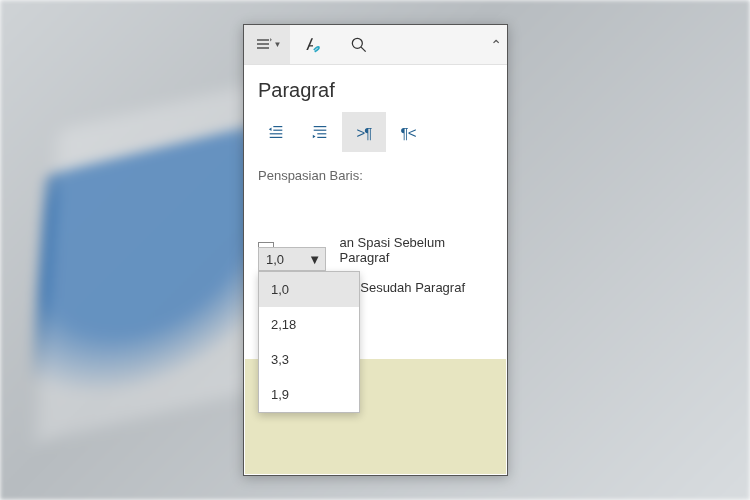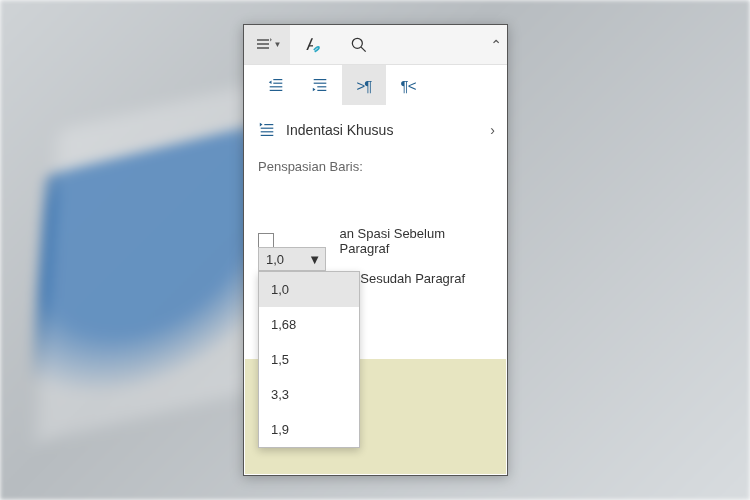--- a/index.html
+++ b/index.html
@@ -129,20 +129,21 @@
         <circle cx="10" cy="10" r="6" stroke="#333" stroke-width="1.5" fill="none"></circle>
         <line x1="14.5" y1="14.5" x2="20" y2="20" stroke="#333" stroke-width="1.5"></line>
       </svg>
     </div>
     <div style="flex:1"></div>
     <div class="tbtn" style="width:22px">
       <span style="font-size:14px;color:#555">⌃</span>
     </div>
   </div>
 
+  <div class="title">Paragraf</div>
 
   <div class="alignrow">
     <div class="alignbtn">
       <svg viewBox="0 0 20 20">
         <g stroke="#225f8f" stroke-width="1.3">
           <line x1="7" y1="4" x2="17" y2="4"></line>
             <line x1="7" y1="8" x2="17" y2="8"></line>
           <line x1="3" y1="12" x2="17" y2="12"></line>
             <line x1="3" y1="16" x2="17" y2="16"></line>
         </g>
@@ -161,35 +162,20 @@
       </svg>
     </div>
     <div class="alignbtn active">
       <span class="pilcrow">&gt;¶</span>
     </div>
     <div class="alignbtn">
       <span class="pilcrow">¶&lt;</span>
     </div>
   </div>
 
-  <div class="indentrow">
-    <div class="lbl">
-      <svg viewBox="0 0 20 20">
-        <g stroke="#225f8f" stroke-width="1.3">
-          <line x1="7" y1="4" x2="17" y2="4"></line>
-            <line x1="3" y1="8" x2="17" y2="8"></line>
-          <line x1="3" y1="12" x2="17" y2="12"></line>
-            <line x1="3" y1="16" x2="17" y2="16"></line>
-        </g>
-        <path d="M2 2 L5 4 L2 6 Z" fill="#225f8f"></path>
-      </svg>
-      <span>Indentasi Khusus</span>
-    </div>
-    <span class="chevr">›</span>
-  </div>
 
   <div class="sectionlbl">Penspasian Baris:</div>
 
   <div class="lowerbg"></div>
 
   <div class="checkrow" style="margin-top:32px">
     <div class="checkbox"></div>
     <span style="margin-left:56px">an Spasi Sebelum Paragraf</span>
   </div>
   <div class="checkrow">
@@ -197,19 +183,18 @@
     <span style="margin-left:56px">asi Sesudah Paragraf</span>
   </div>
 
   <div class="ddcover">
     <span>1,0</span>
     <span class="caret">▼</span>
   </div>
 
   <div class="dropdown">
     <div class="dditem sel">1,0</div>
-    <div class="dditem">1,68</div>
-    <div class="dditem">1,5</div>
+    <div class="dditem">2,18</div>
     <div class="dditem">3,3</div>
     <div class="dditem">1,9</div>
   </div>
 
 </div>
 
 </body></html>

